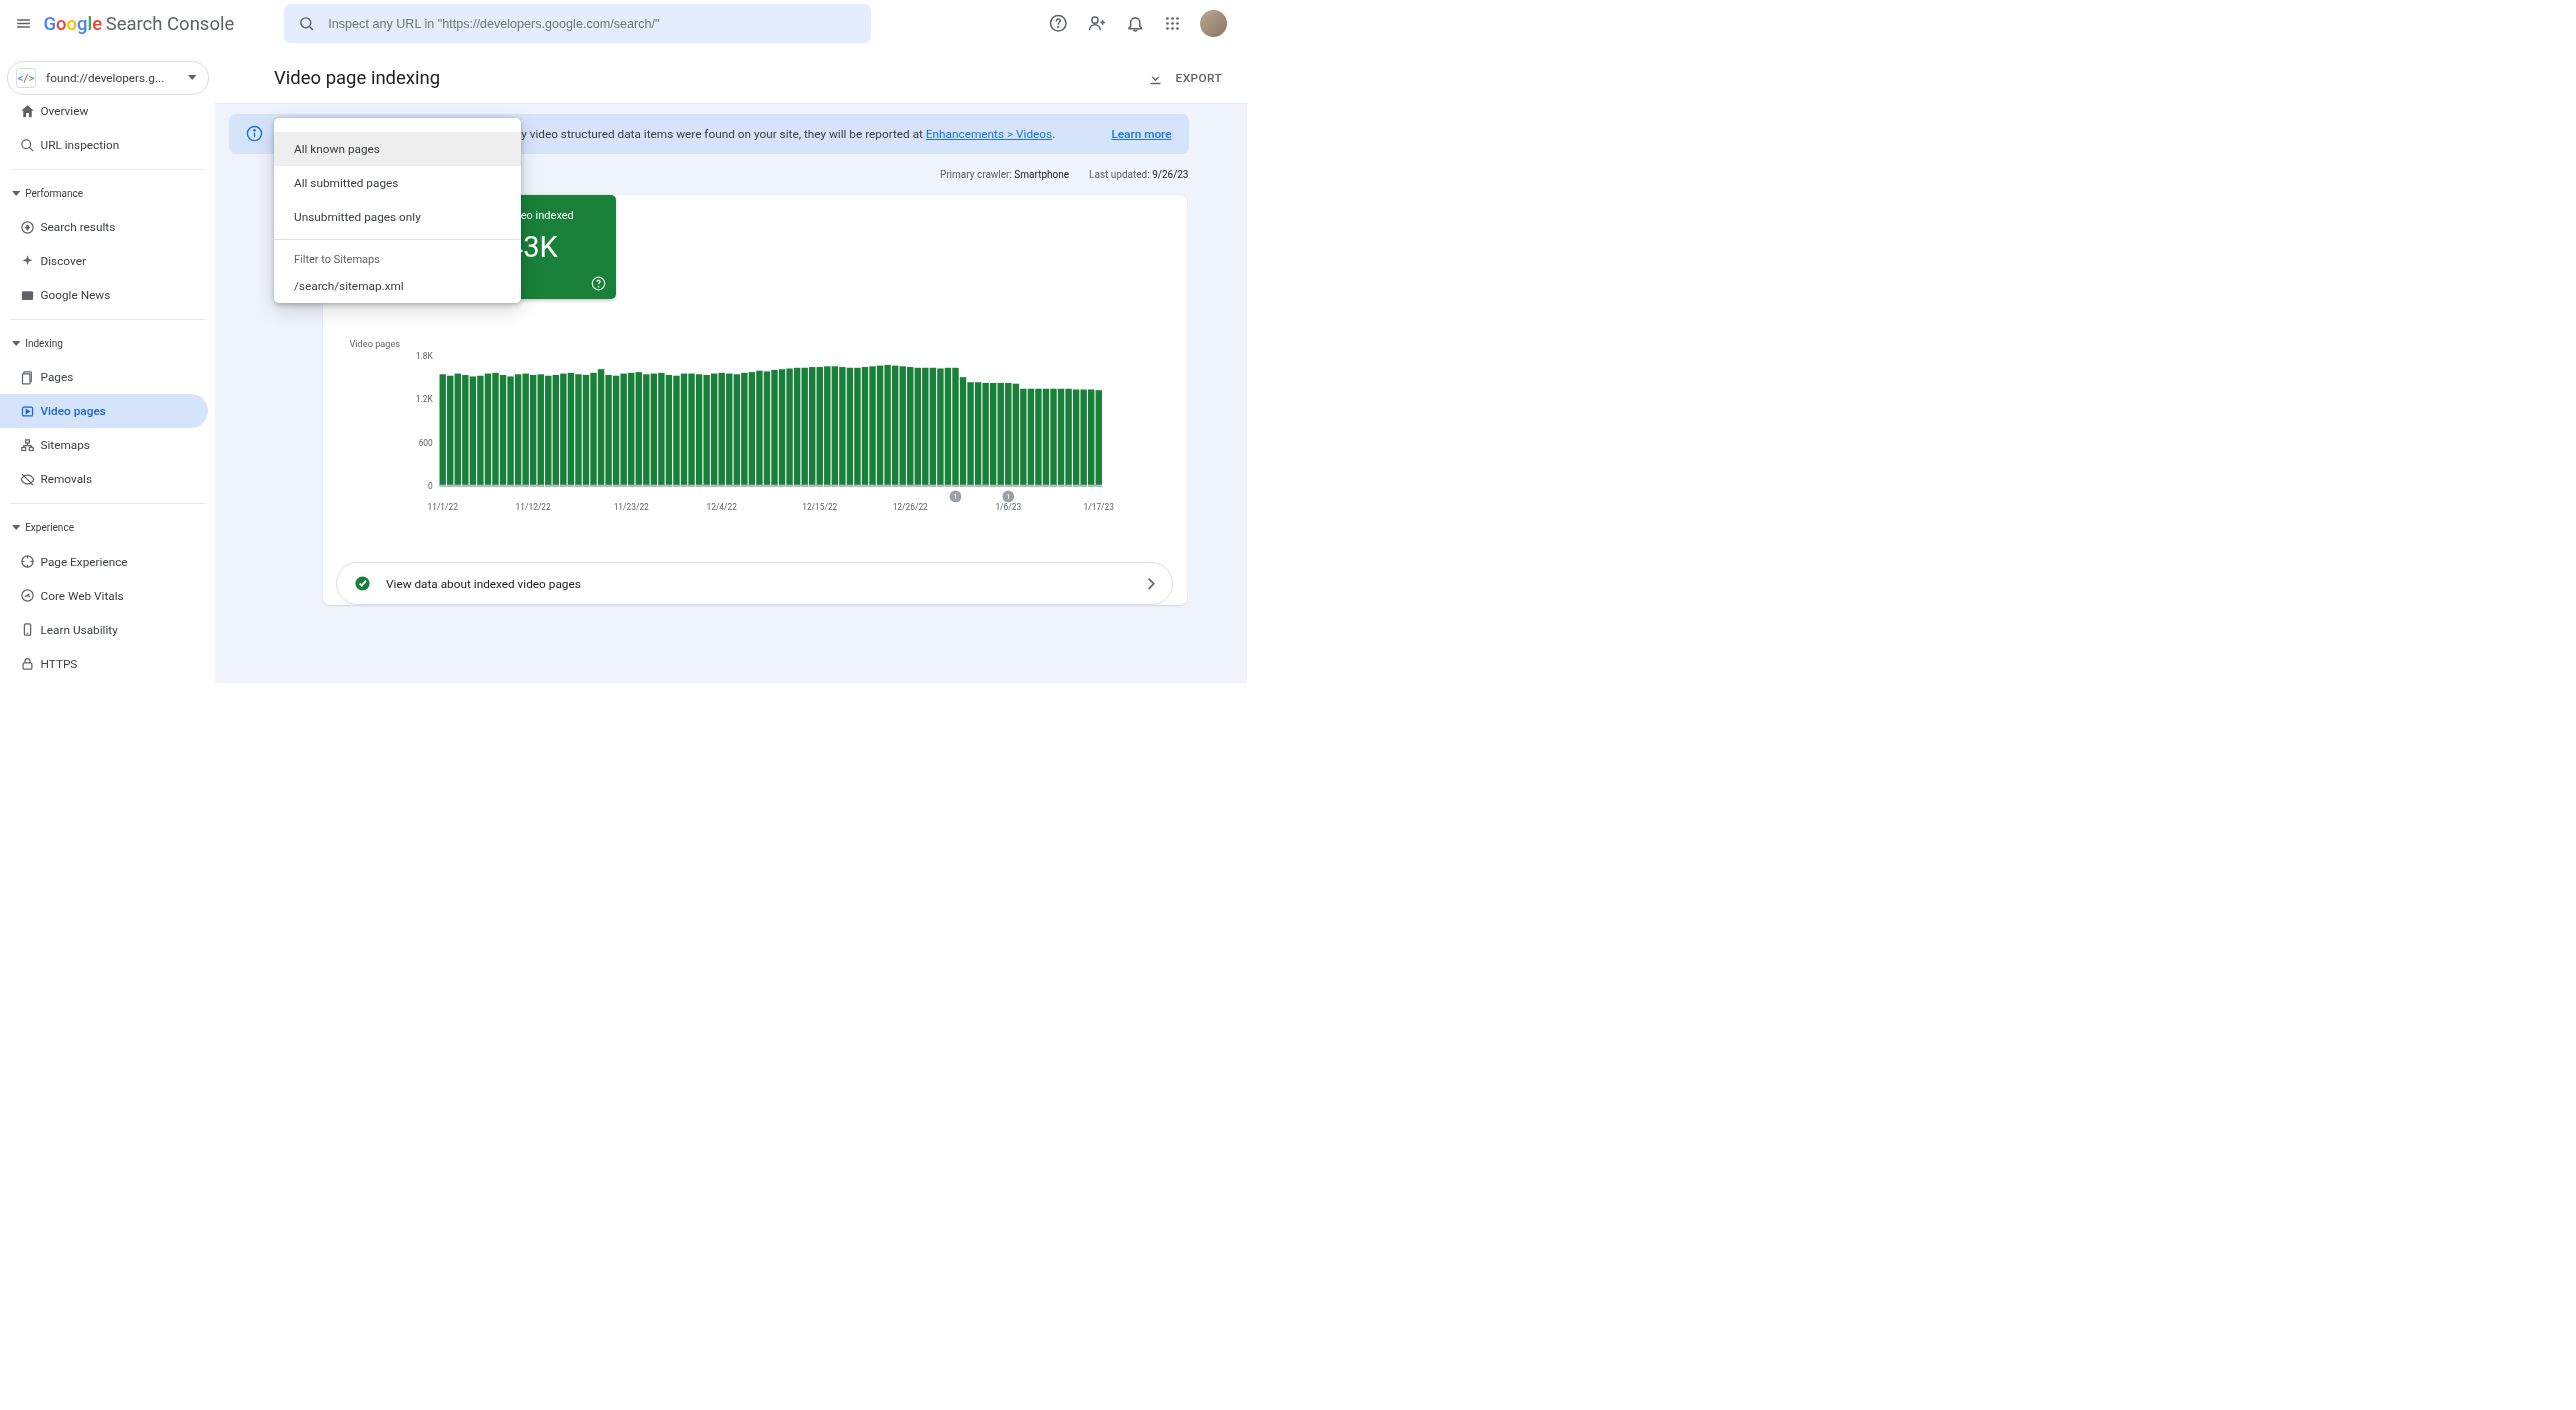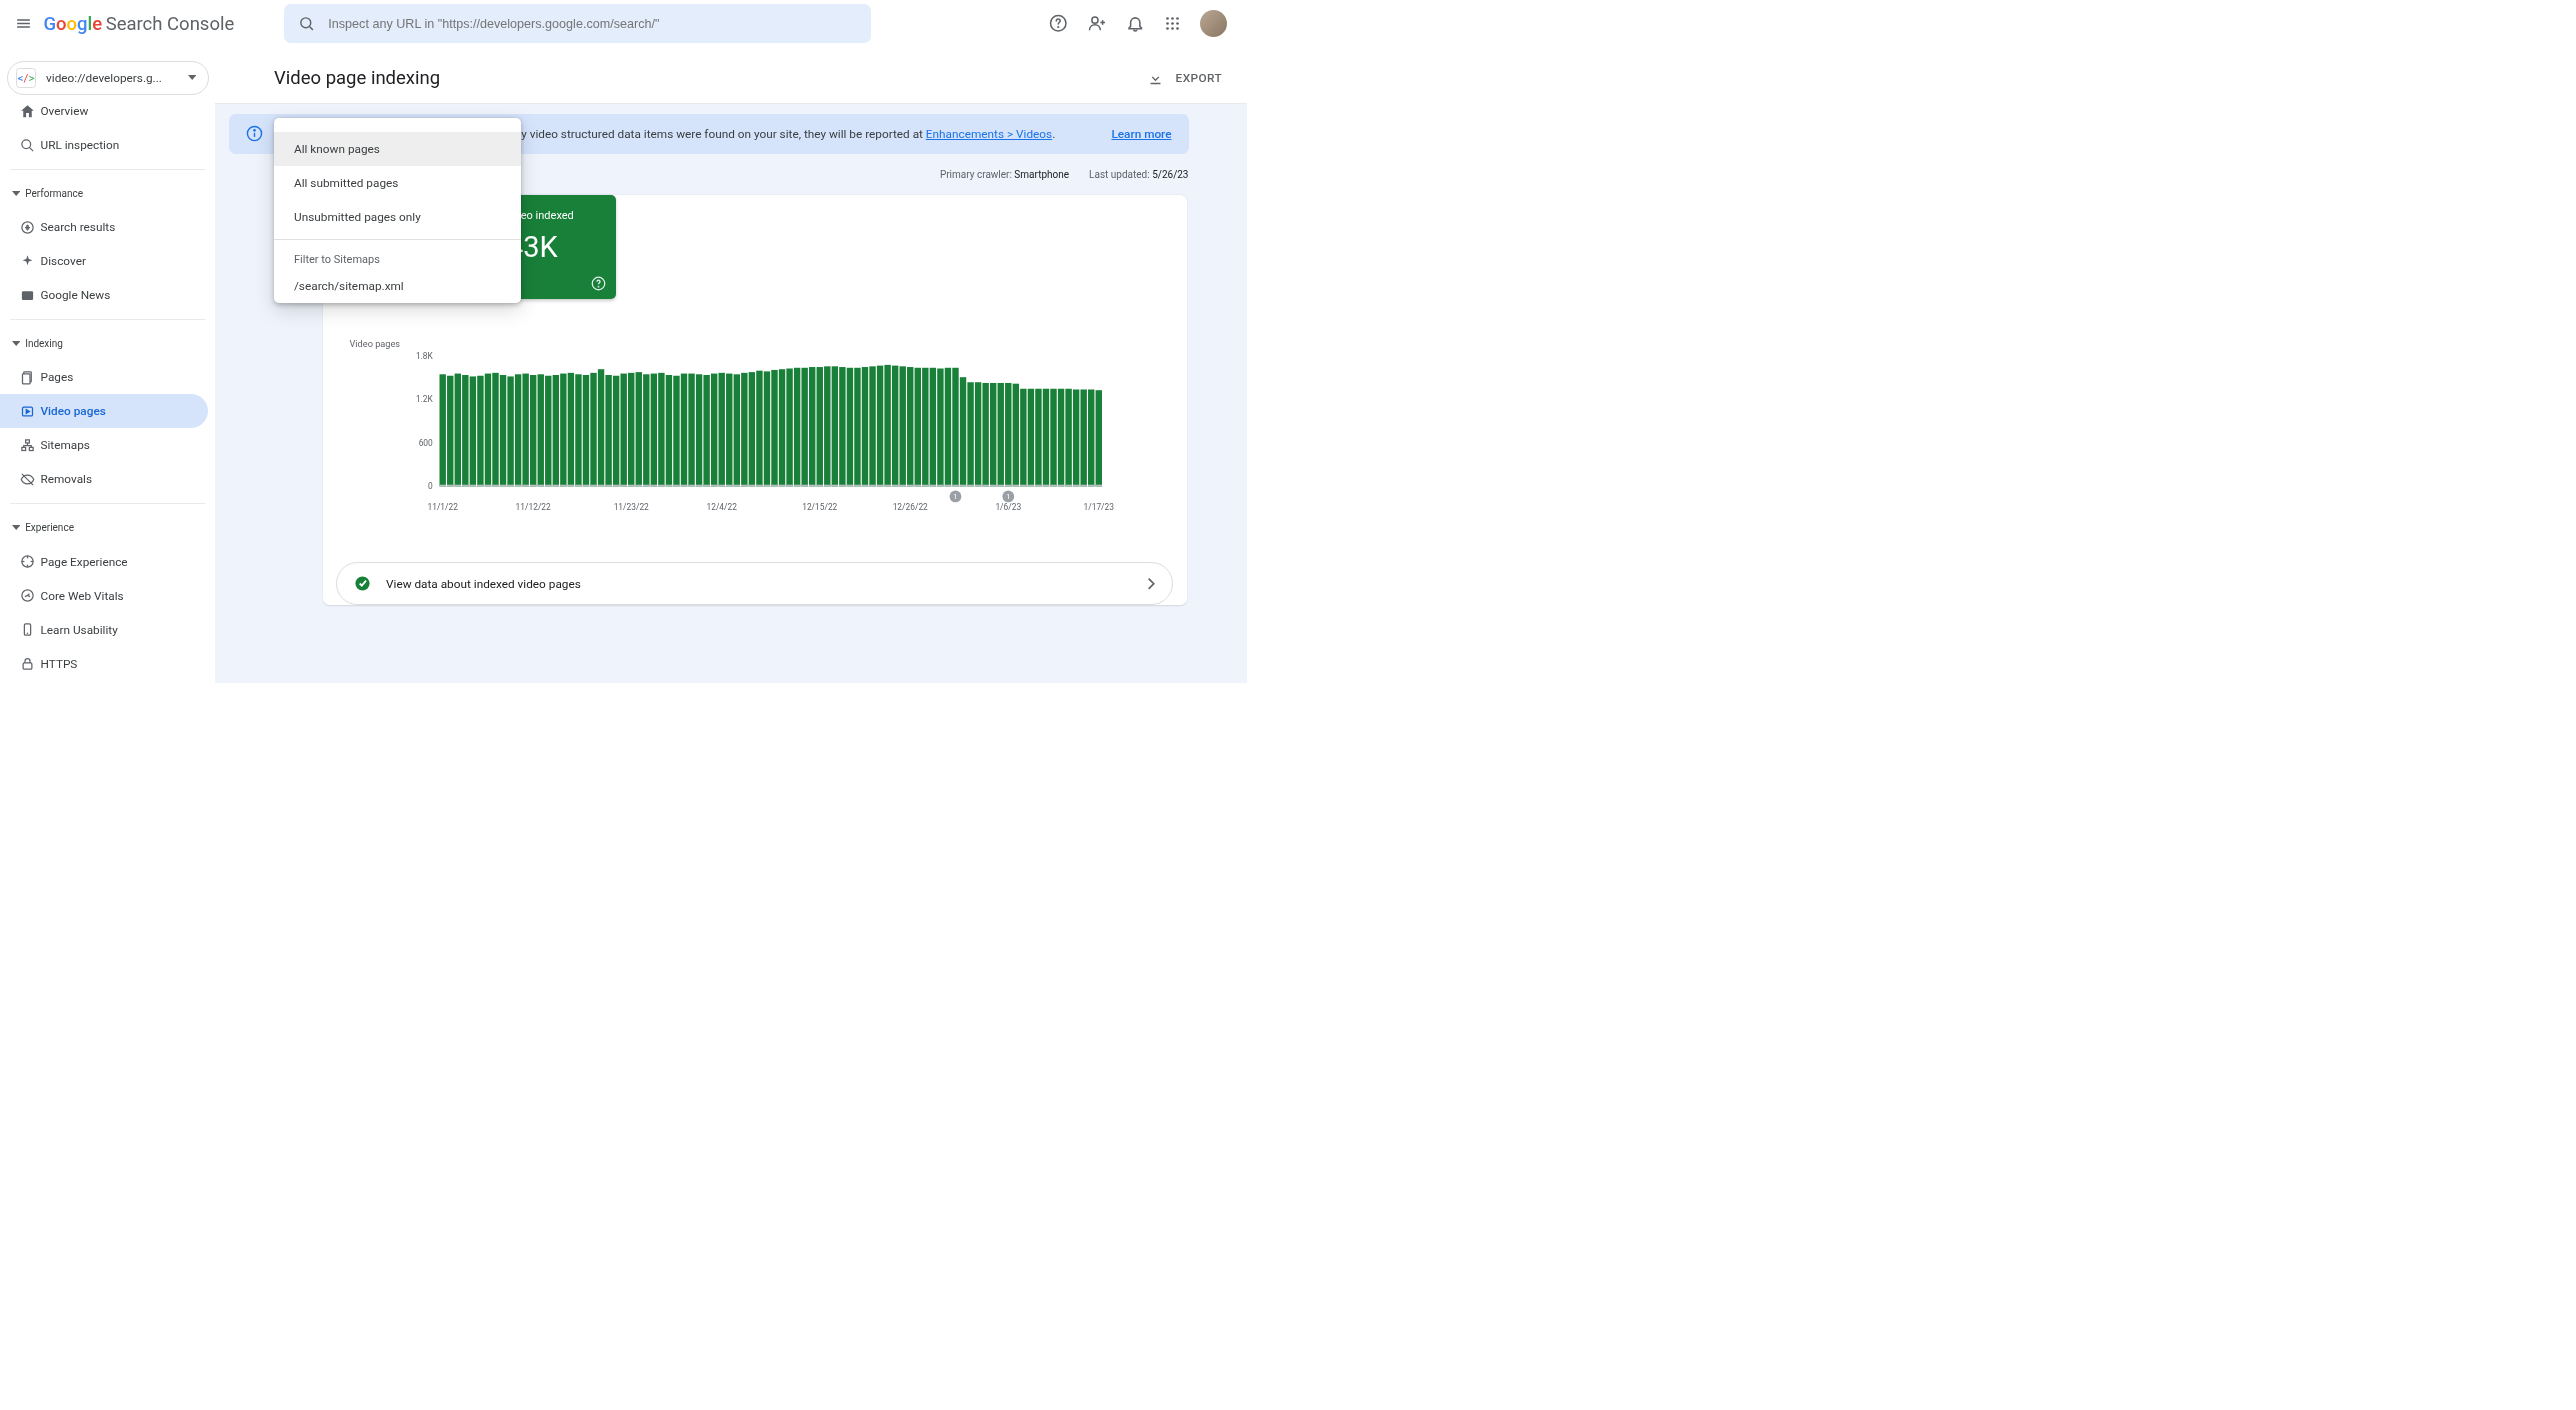--- a/index.html
+++ b/index.html
@@ -150,21 +150,21 @@
   </div>
 </div>
 
 <div class="prop-row">
   <div class="property-picker">
     <div class="prop-icon">
       <span style="color:#4285F4">&lt;</span>
         <span style="color:#EA4335">/</span>
         <span style="color:#34A853">&gt;</span>
     </div>
-    <div class="prop-text">video://developers.g...</div>
+    <div class="prop-text">found://developers.g...</div>
     <svg width="8.4" height="5" viewBox="0 0 10 6" fill="#5f6368">
         <path d="M0 0l5 6 5-6z"></path>
       </svg>
   </div>
 </div>
 
 <div class="sidebar">
   <div class="nav-item">
     <span class="nav-icon">
         <svg width="17" height="17" viewBox="0 0 24 24" fill="currentColor">
@@ -329,21 +329,21 @@
           <line x1="12" y1="11" x2="12" y2="17"></line>
           <circle cx="12" cy="7.5" r="1" fill="#1a73e8"></circle>
         </svg>
       <span>
         <span>This report is about video indexing status. If any video structured data items were found on your site, they will be reported at </span><a href="#">Enhancements &gt; Videos</a><span>.</span>
       </span>
       <a href="#" class="learn-more">Learn more</a>
     </div>
     <div class="meta-row">
       <span><span>Primary crawler:</span> <span class="val">Smartphone</span></span>
-      <span><span>Last updated:</span> <span class="val">5/26/23</span></span>
+      <span><span>Last updated:</span> <span class="val">9/26/23</span></span>
     </div>
 
     <div class="card">
       <div class="metric-tile">
         <div class="metric-header">
           <svg width="13.5" height="13.5" viewBox="0 0 24 24" fill="none" stroke="#fff" stroke-width="2.5">
               <rect x="3" y="3" width="18" height="18" rx="3"></rect>
               <path d="M8 12l3 3 6-6"></path>
             </svg>
           <span>Video indexed</span>

